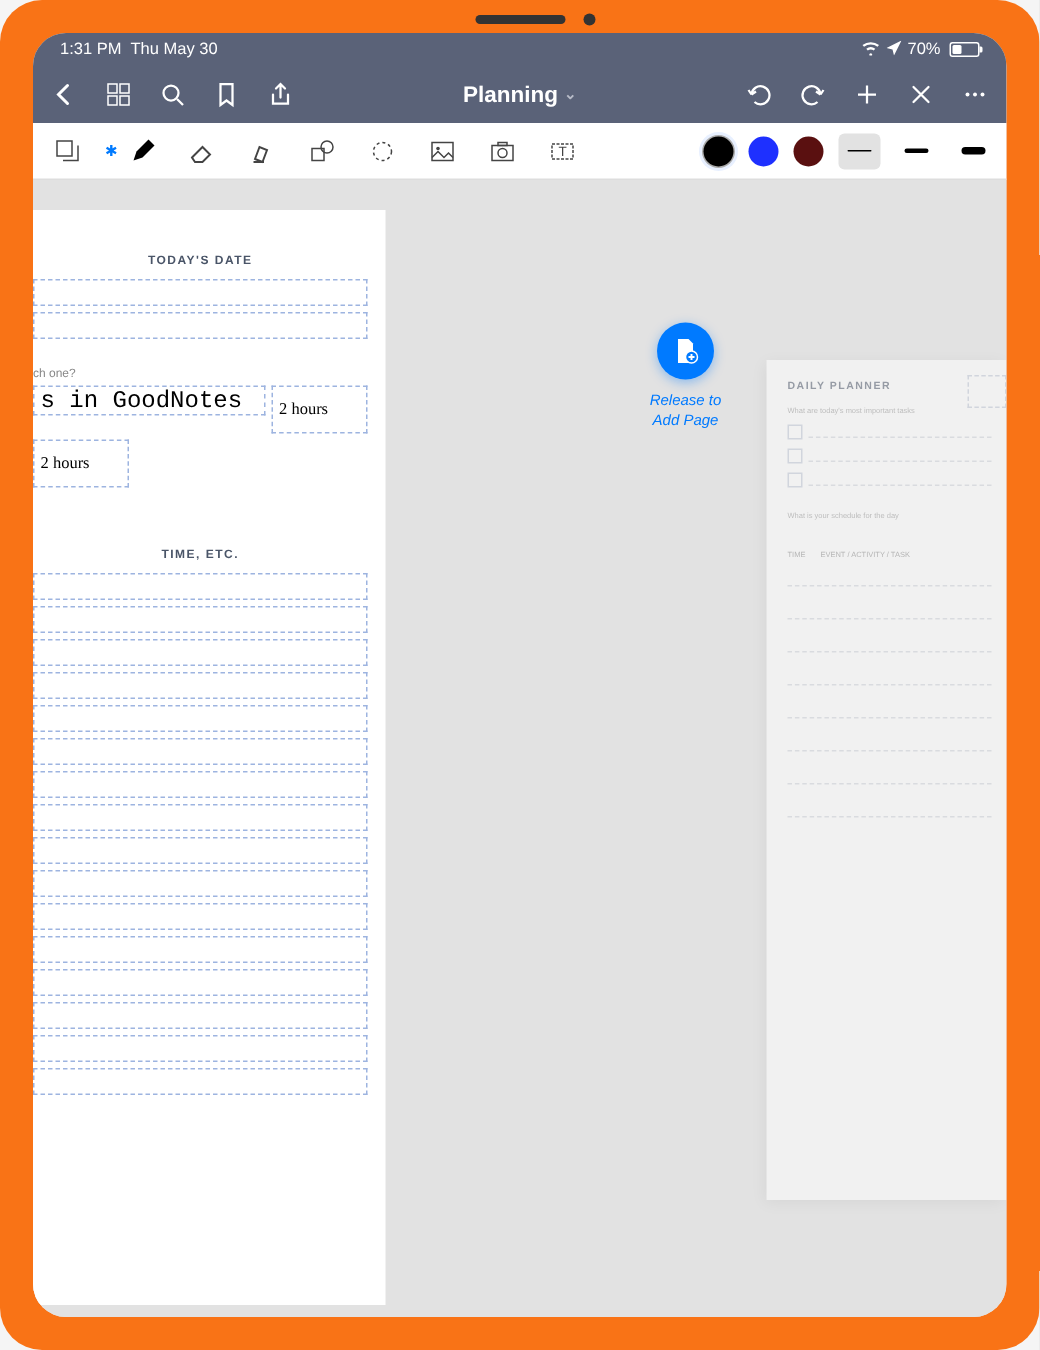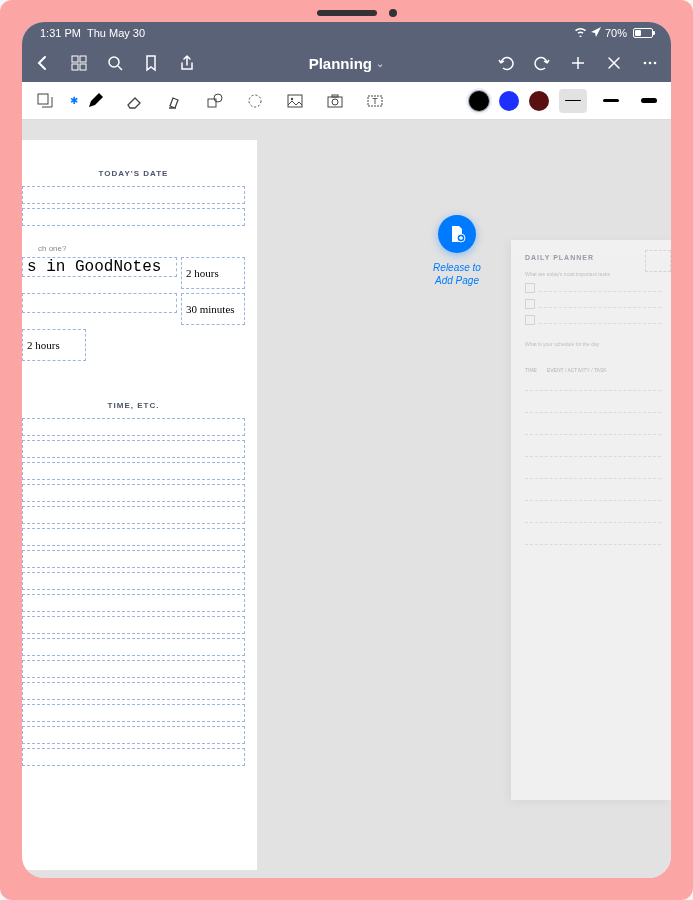--- a/index.html
+++ b/index.html
@@ -6,22 +6,22 @@
   body {
     width: 693px;
     height: 900px;
     background: #f5f5f5;
     font-family: -apple-system, BlinkMacSystemFont, "Helvetica Neue", sans-serif;
     overflow: hidden;
   }
   .device-frame {
     width: 693px;
     height: 900px;
-    background: #fca5a5;
-    border-radius: 12px;
+    background: #f97316;
+    border-radius: 28px;
     padding: 22px;
     position: relative;
   }
   .screen {
     width: 100%;
     height: 100%;
     background: #e8e8e8;
     border-radius: 22px;
     overflow: hidden;
     position: relative;
@@ -216,21 +216,21 @@
     height: 32px;
     display: flex;
     align-items: center;
     padding: 0 4px;
     font-family: "Comic Sans MS", cursive;
     font-size: 11px;
   }
   .prompt-text {
     font-size: 8px;
     color: #888;
-    margin: 6px 16px 4px;
+    margin: 6px 0 4px;
   }
   .notes-grid .dashed-row { height: 18px; }
   
   .add-page {
     position: absolute;
     left: 400px;
     top: 95px;
     width: 70px;
     text-align: center;
     font-style: italic;
@@ -455,24 +455,20 @@
 
       <div class="page-left">
         <div class="section-header">TODAY'S DATE</div>
         <div class="dashed-row"></div>
         <div class="dashed-row" style="margin-bottom:18px"></div>
 
         <div class="prompt-text">ch one?</div>
         <div class="task-row">
           <div class="task-text">s in GoodNotes</div>
           <div class="task-time">2 hours</div>
-        </div>
-        <div class="task-row">
-          <div class="task-text"></div>
-          <div class="task-time">30 minutes</div>
         </div>
         <div class="task-row">
           <div class="task-time">2 hours</div>
         </div>
 
         <div class="section-header" style="margin-top:40px">TIME, ETC.</div>
         <div class="notes-grid">
           <div class="dashed-row"></div>
             <div class="dashed-row"></div>
             <div class="dashed-row"></div>

